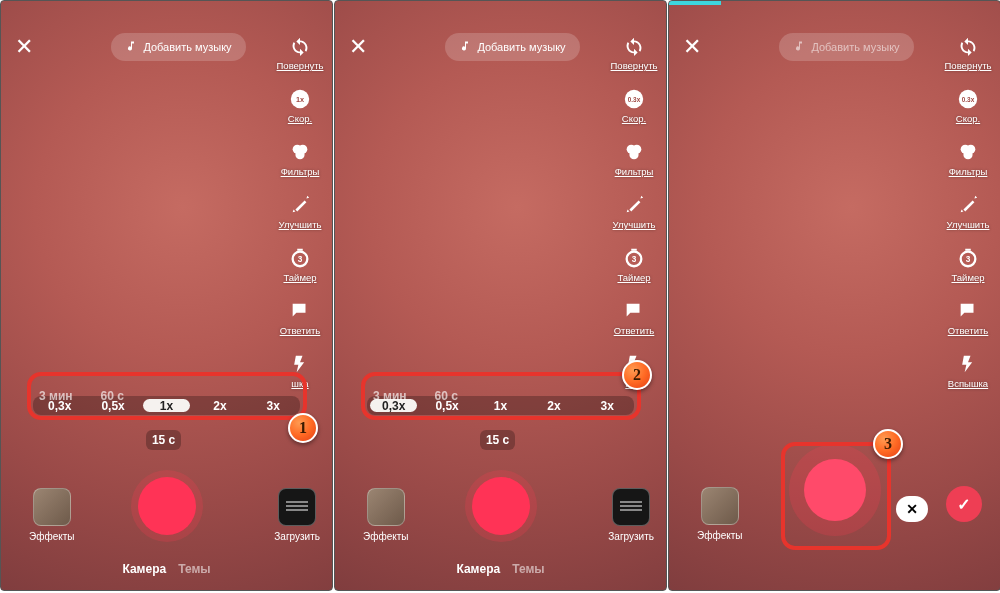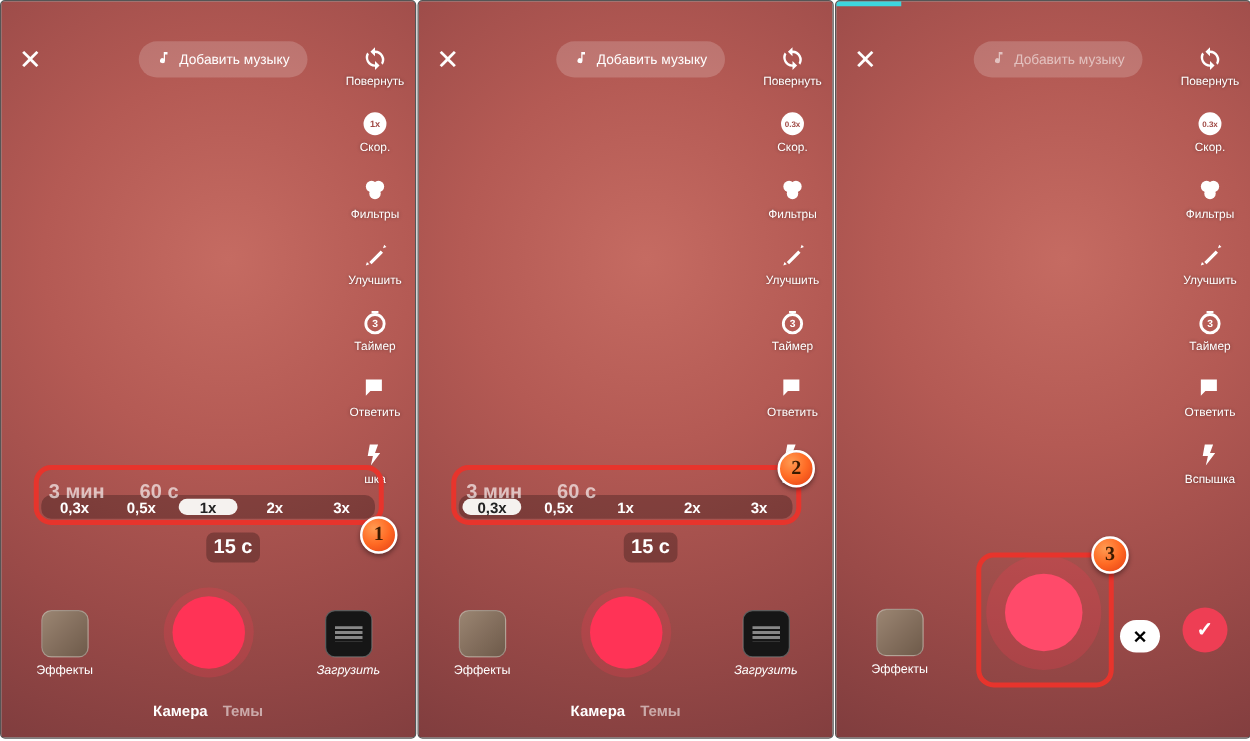--- a/index.html
+++ b/index.html
@@ -87,21 +87,21 @@
     width: 48px;
   }
   .side-icon {
     width: 22px;
     height: 22px;
     display: flex;
     align-items: center;
     justify-content: center;
   }
   .side-icon svg { fill: #fff; }
-  .side-label { color: #fff; text-shadow: 0 0 3px rgba(0,0,0,0.4); white-space: nowrap;}
+  .side-label { color: #fff; text-shadow: 0 0 3px rgba(0,0,0,0.4); white-space: nowrap; text-decoration: underline;}
 
   .speed-row {
     position: absolute;
     left: 32px;
     right: 32px;
     bottom: 175px;
     height: 19px;
     background: rgba(0,0,0,0.25);
     border-radius: 8px;
     display: flex;
@@ -126,21 +126,21 @@
     margin: 3px;
     flex: 0 0 calc(20% - 6px);
   }
 
   .duration-row {
     position: absolute;
     left: 32px;
     bottom: 140px;
     display: flex;
     gap: 16px;
-    font-size: 16px;
+    font-size: 12px;
     font-weight: 600;
     z-index: 5;
     text-align: right;
   }
   .dur-item { color: rgba(255,255,255,0.65); cursor: pointer; padding: 3px 6px;}
   .dur-item.active { color: #fff; background: rgba(0,0,0,0.25); border-radius: 6px; margin-top: 44px; }
 
   .bottom-row {
     position: absolute;
     left: 0; right: 0;
@@ -153,21 +153,21 @@
   .effects, .upload {
     position: absolute;
     display: flex;
     flex-direction: column;
     align-items: center;
     gap: 5px;
     font-size: 10px;
     cursor: pointer;
   }
   .effects { left: 28px; bottom: 0;}
-  .upload { right: 28px; bottom: 0; font-style: italic;}
+  .upload { right: 12px; bottom: 0;}
   .thumb {
     width: 38px;
     height: 38px;
     border-radius: 8px;
     background: #2a2a2a;
     border: 1px solid rgba(255,255,255,0.3);
     overflow: hidden;
   }
   .thumb.effects-thumb {
     background: linear-gradient(135deg,#9b8572 0%, #6e5a4a 100%);

